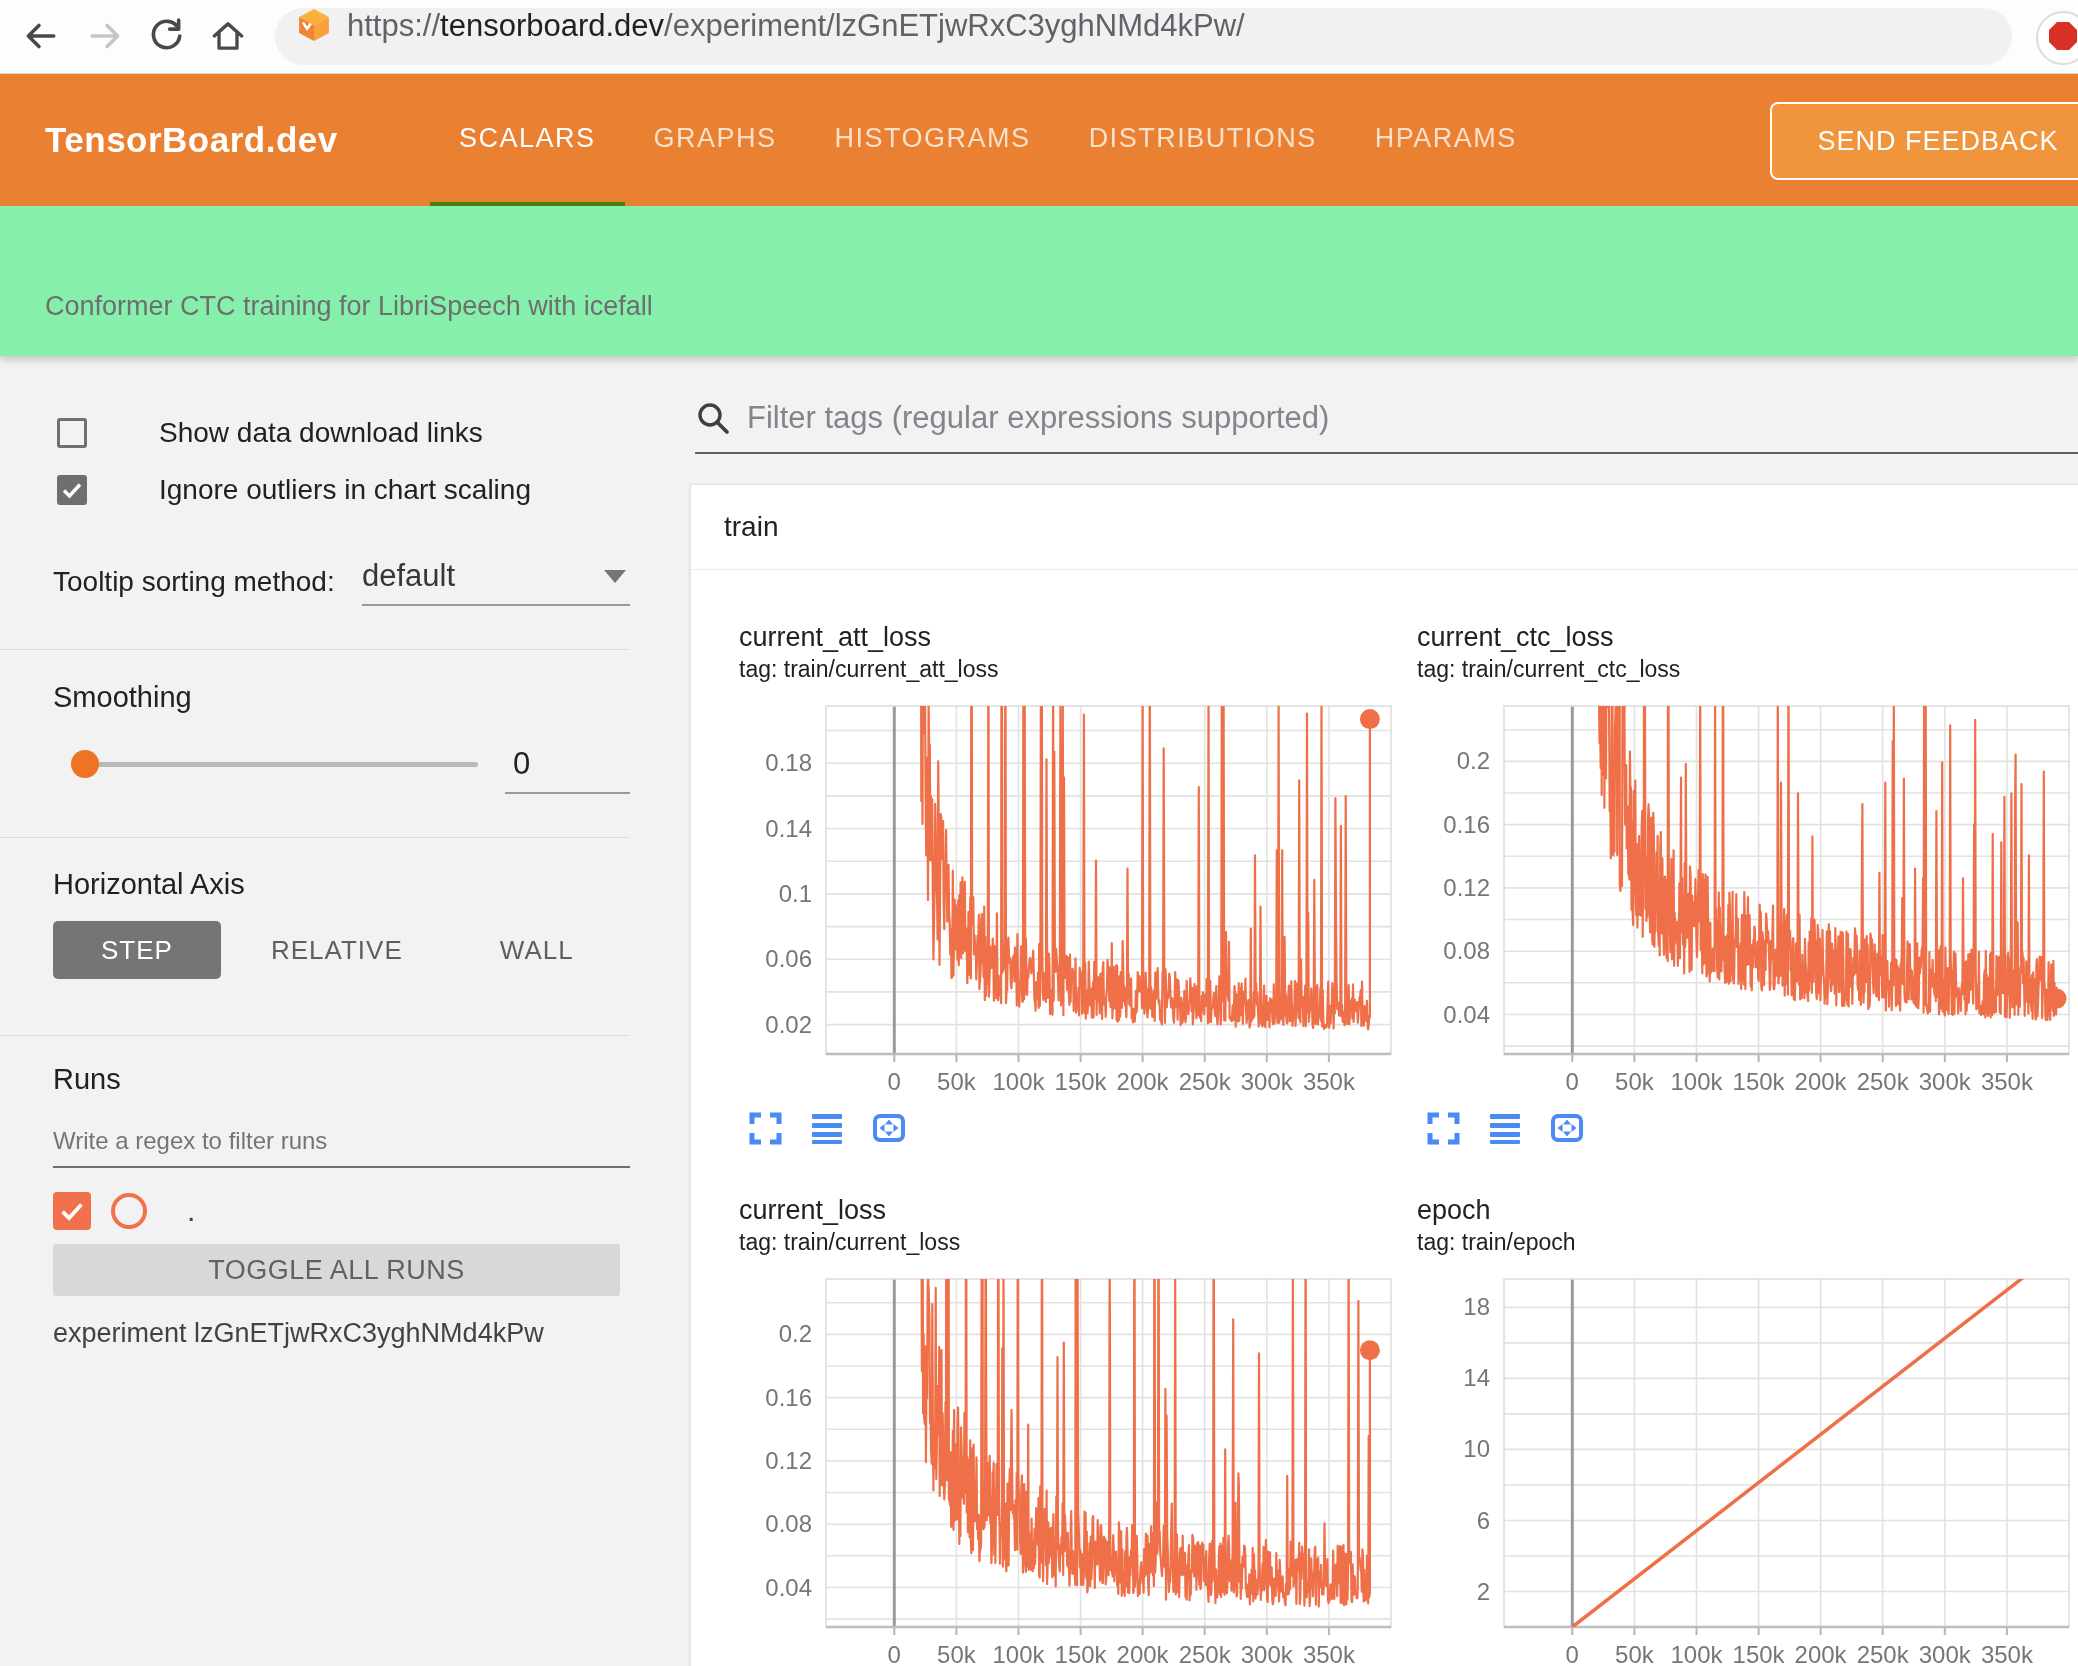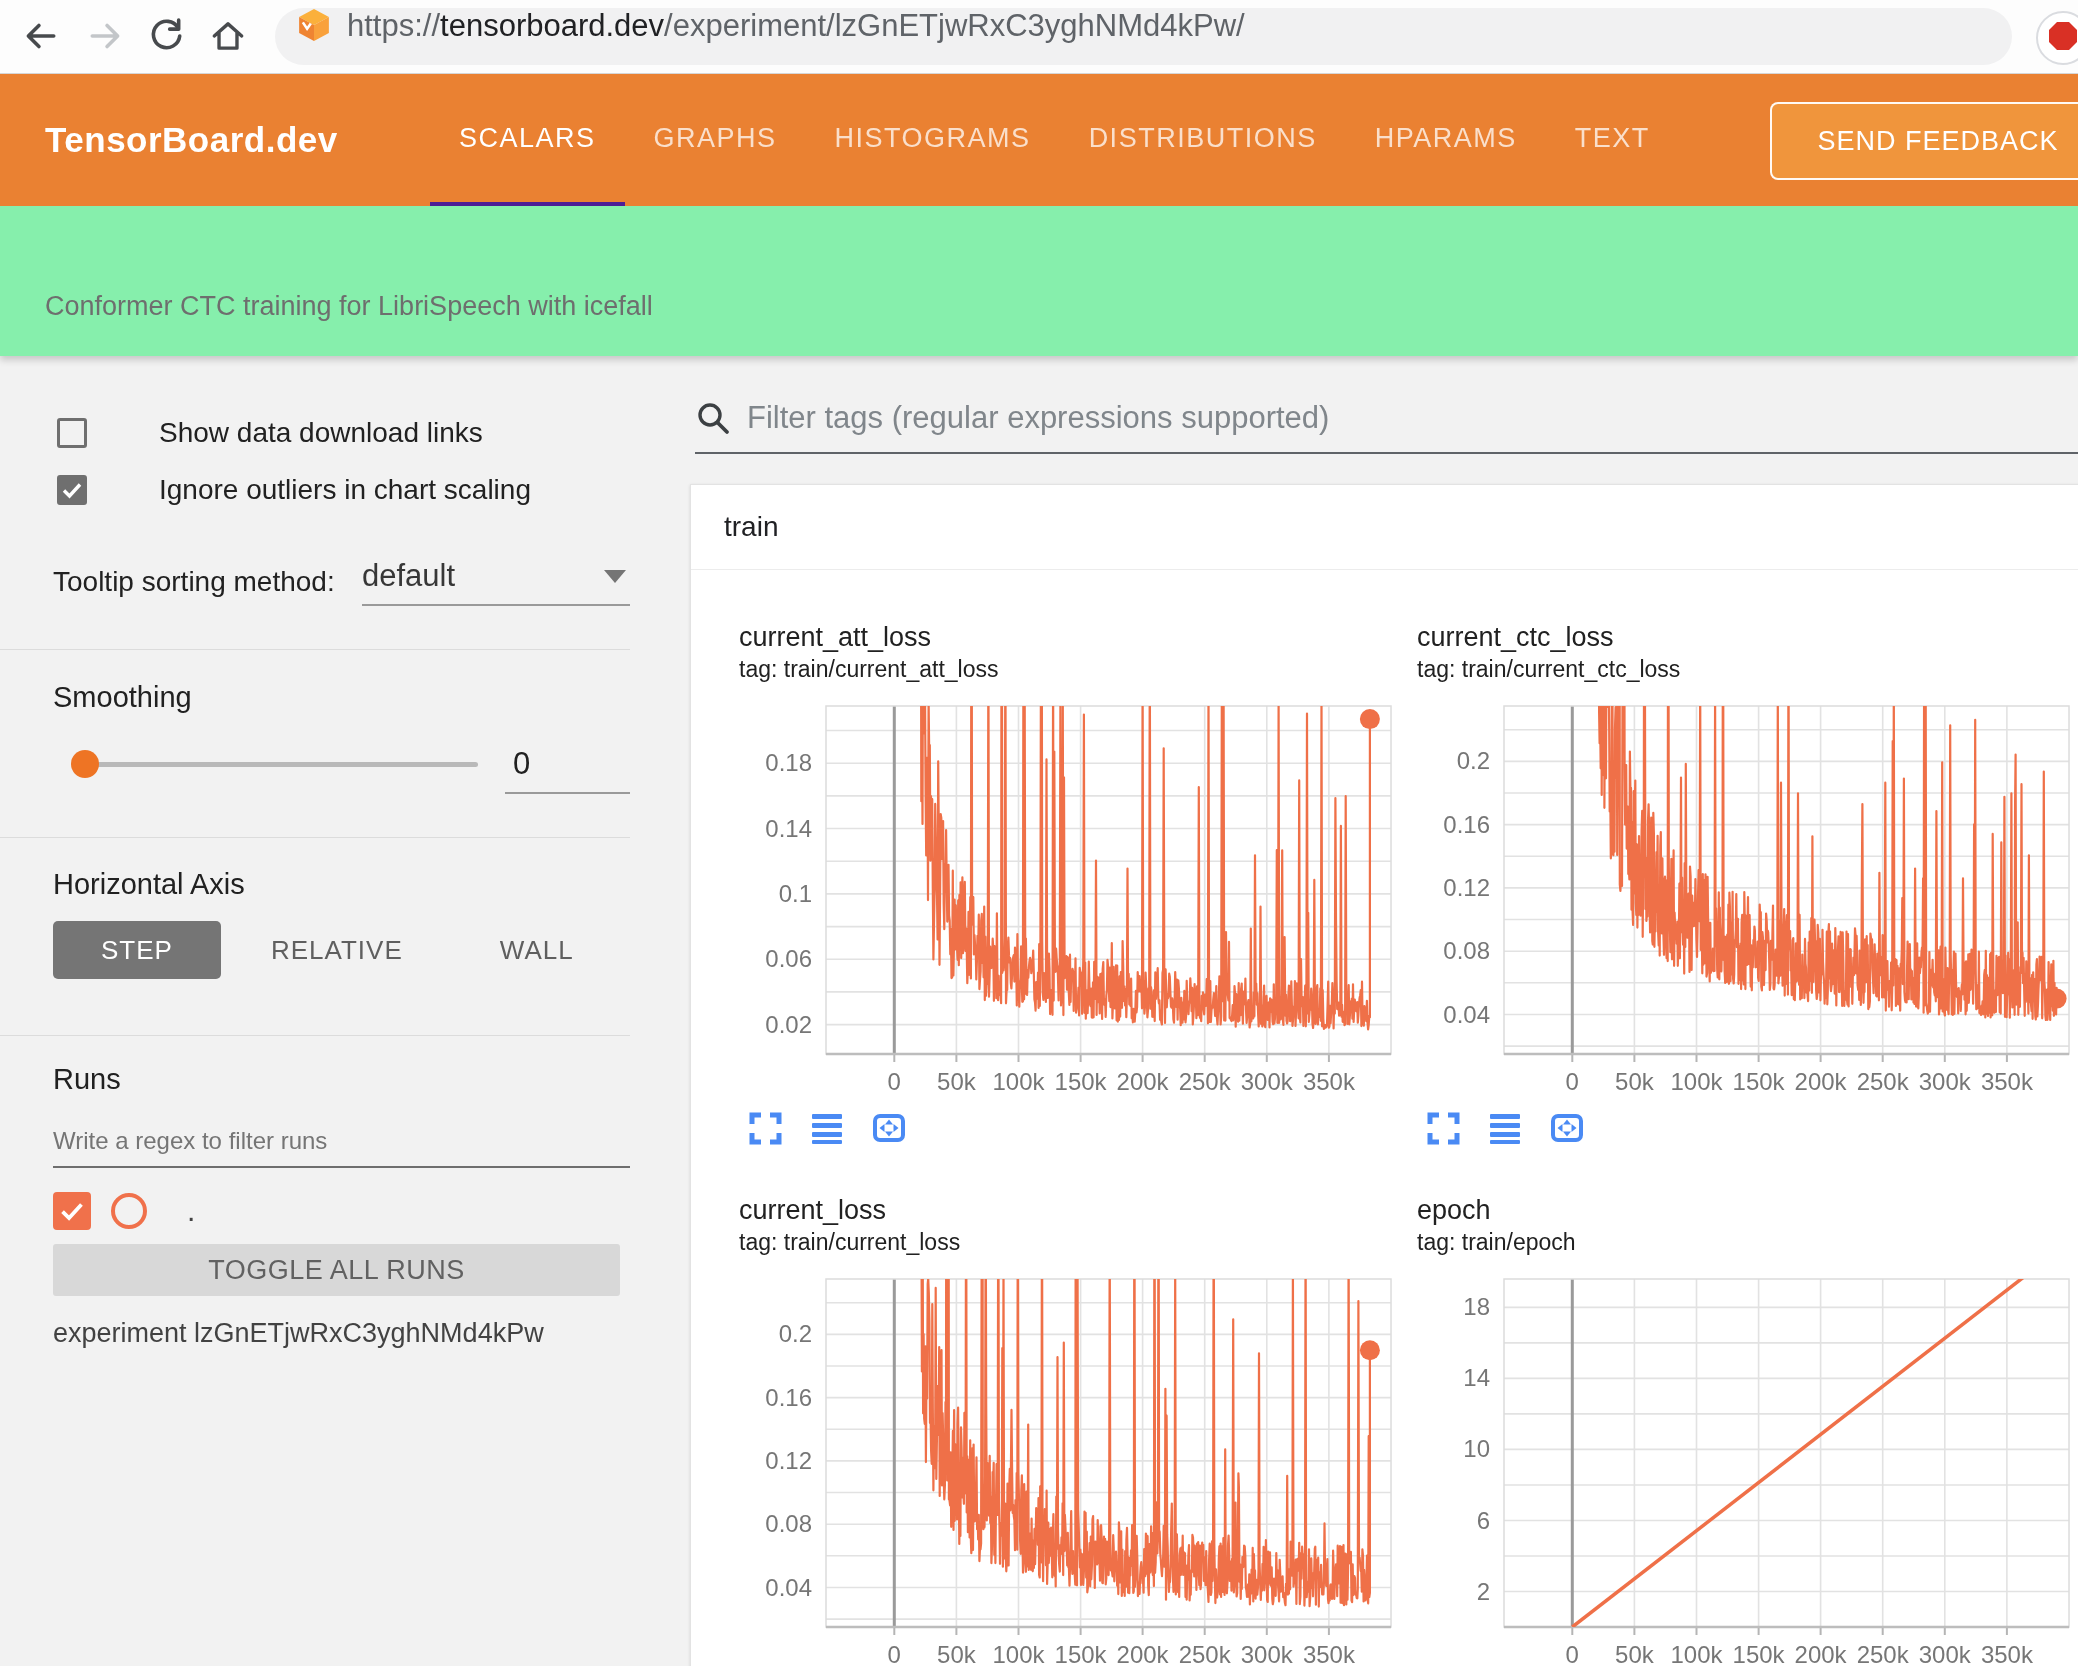--- a/index.html
+++ b/index.html
@@ -19,21 +19,21 @@
   .avatar{position:absolute;right:-12px;top:11px;width:50px;height:50px;border-radius:50%;
           background:#fff;border:2px solid #dadce0;display:flex;align-items:center;justify-content:center;}
 
   
   .app-header{position:absolute;top:74px;left:0;right:0;height:132px;background:#ea8132;z-index:4;}
   .brand{position:absolute;left:45px;top:0;height:132px;display:flex;align-items:center;
          color:#fff;font-size:35px;font-weight:bold;letter-spacing:.5px;}
   .tabs{position:absolute;left:430px;top:0;height:132px;display:flex;align-items:stretch;}
   .tab{display:flex;align-items:center;padding:0 29px;color:rgba(255,255,255,.75);
        font-size:27px;letter-spacing:1.5px;cursor:pointer;border-bottom:4px solid transparent;}
-  .tab.active{color:#fff;border-bottom:4px solid #4c1d95;}
+  .tab.active{color:#fff;border-bottom:4px solid #4d7c0f;}
   .feedback-btn{position:absolute;right:-28px;top:28px;width:332px;height:74px;background:#f0953c;
                 border:2px solid rgba(255,255,255,.95);border-radius:8px;color:#fff;font-size:27px;
                 letter-spacing:1px;display:flex;align-items:center;justify-content:center;cursor:pointer;}
 
   
   .subtitle-row{position:absolute;top:206px;left:0;right:0;height:150px;background:#86efac;z-index:3;
                 box-shadow:0 4px 7px rgba(0,0,0,.18);display:flex;align-items:flex-end;}
   .subtitle{margin:0 0 34px 45px;color:#6e6e6e;font-size:27px;}
 
   
@@ -156,21 +156,20 @@
   </div>
 
   <div class="app-header">
     <div class="brand">TensorBoard.dev</div>
     <div class="tabs">
         <div class="tab active">SCALARS</div>
         <div class="tab">GRAPHS</div>
         <div class="tab">HISTOGRAMS</div>
         <div class="tab">DISTRIBUTIONS</div>
         <div class="tab">HPARAMS</div>
-        <div class="tab">TEXT</div>
       </div>
     <div class="feedback-btn">SEND FEEDBACK</div>
   </div>
 
   <div class="subtitle-row">
     <div class="subtitle">Conformer CTC training for LibriSpeech with icefall</div>
   </div>
 
   <div class="sidebar">
     <div class="cb-row" style="top:55px">

